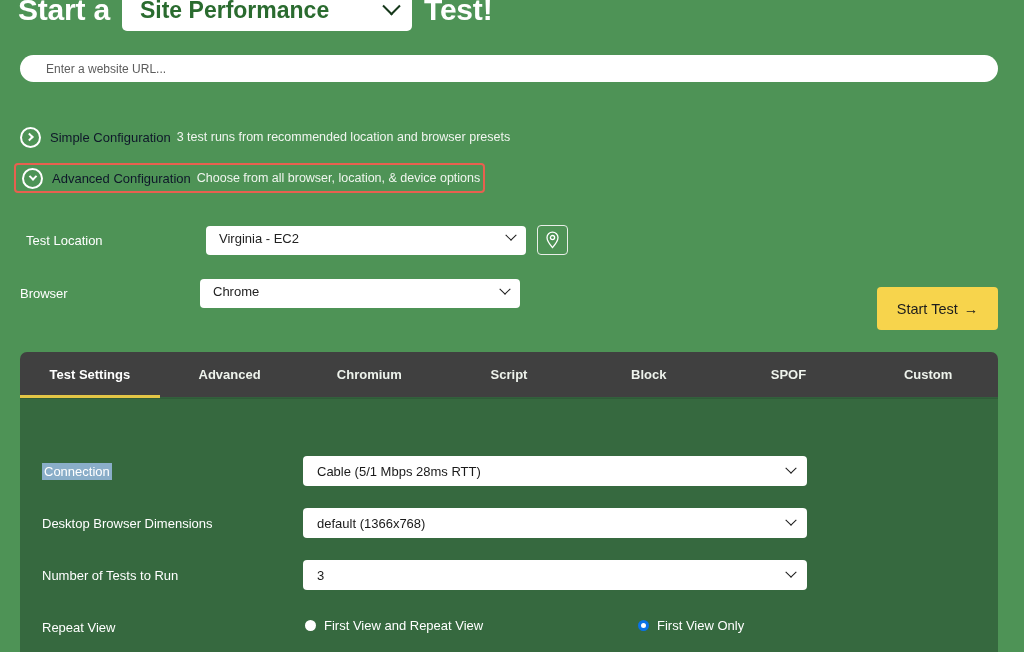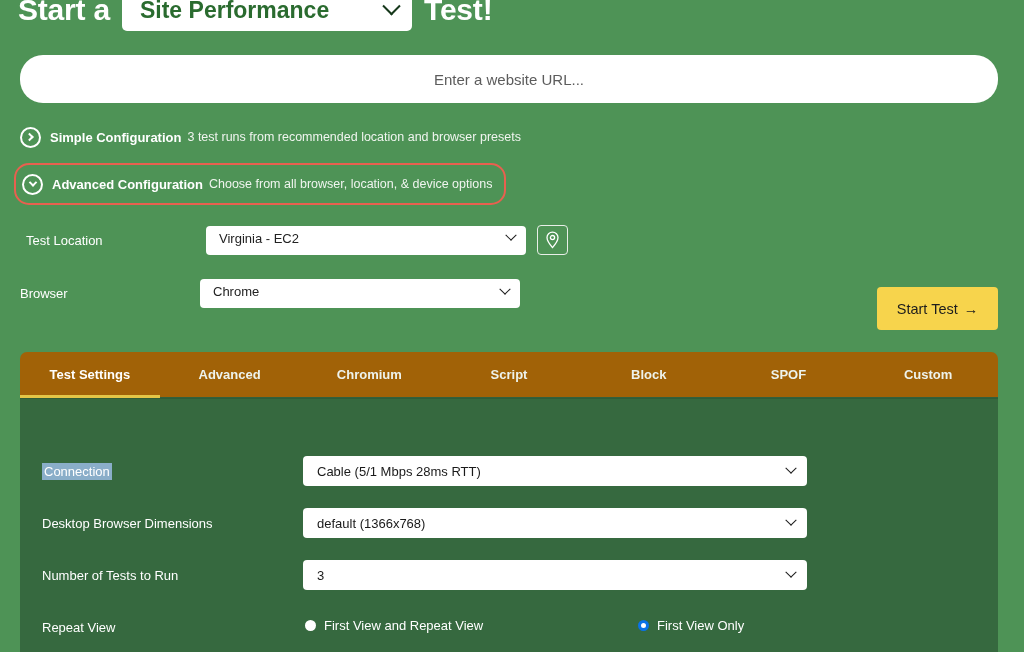--- a/index.html
+++ b/index.html
@@ -52,65 +52,64 @@
     border-bottom: 2.2px solid #1c1c1c;
     transform: rotate(45deg) translate(-3px,-3px);
     flex: 0 0 auto;
   }
   .chev-dark { border-color: #16381b; }
 
   
   .url-input {
     position: absolute;
     left: 20px; top: 55px;
-    width: 978px; height: 48px;
+    width: 978px; height: 27px;
     background: #ffffff;
     border: none;
     border-radius: 23px;
-    font-size: 15px;
+    font-size: 12px;
     font-family: "Liberation Sans", sans-serif;
     color: #333;
     padding: 0 26px;
     outline: none;
-    text-align: center;
   }
   .url-input::placeholder { color: #5c5c5c; }
 
   
   .cfg-row {
     position: absolute;
     display: flex; align-items: center;
     gap: 9px;
     height: 28px;
   }
   #cfg-simple { left: 20px; top: 123px; }
   #cfg-advanced {
     left: 14px; top: 163px;
-    height: 42px;
-    padding: 3px 12px 3px 6px;
+    height: 30px;
+    padding: 3px 3px 3px 6px;
     border: 2px solid #e8604f;
-    border-radius: 15px;
+    border-radius: 4px;
   }
   .circ-icon {
     width: 21px; height: 21px;
     border-radius: 50%;
     border: 2px solid #ffffff;
     display: flex; align-items: center; justify-content: center;
     flex: 0 0 auto;
   }
   .circ-icon i {
     display: block;
     width: 6px; height: 6px;
     border-right: 2px solid #ffffff;
     border-bottom: 2px solid #ffffff;
   }
   .circ-icon.right i { transform: rotate(-45deg) translate(-1px,-1px); }
   .circ-icon.down  i { transform: rotate(45deg) translate(-1px,-1px); }
   .cfg-title {
-    color: #ffffff; font-size: 13px; font-weight: bold;
+    color: #0f172a; font-size: 13px; font-weight: normal;
     white-space: nowrap;
   }
   .cfg-desc {
     color: #f0f5ef; font-size: 12.5px;
     white-space: nowrap; margin-left: -3px;
   }
 
   
   .field-row {
     position: absolute;
@@ -158,21 +157,21 @@
     display: flex; align-items: center; justify-content: center;
     gap: 6px;
     text-align: center;
   }
 
   
   .panel {
     position: absolute;
     left: 20px; top: 352px;
     width: 978px; height: 300px;
-    background: #a16207;
+    background: #404040;
     border-radius: 7px 7px 0 0;
   }
   .tabbar {
     position: relative;
     display: flex;
     height: 46px;
     border-bottom: 1px solid #32603c;
   }
   .tab {
     flex: 1;

